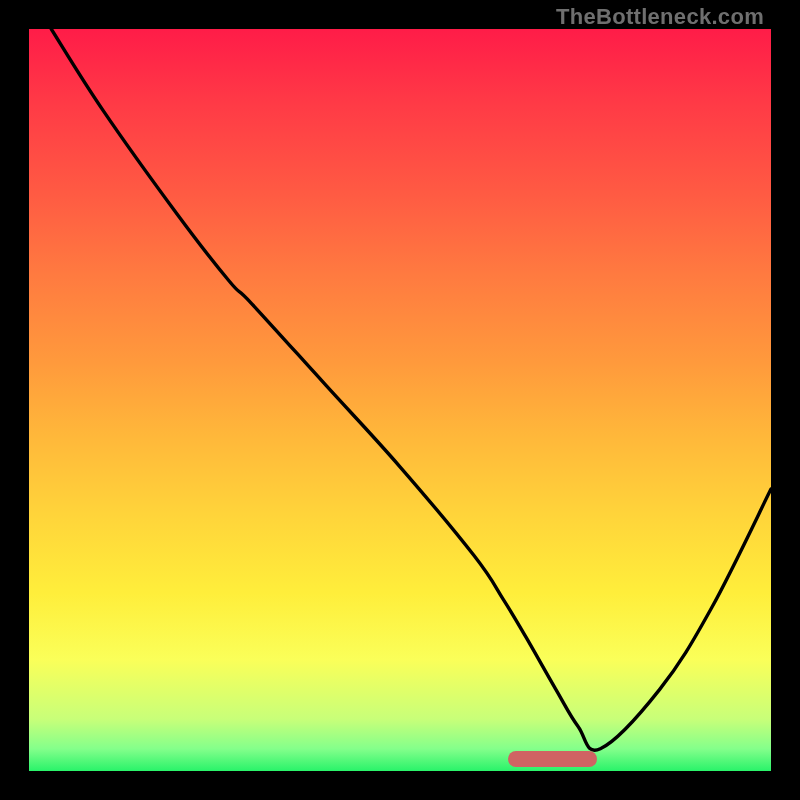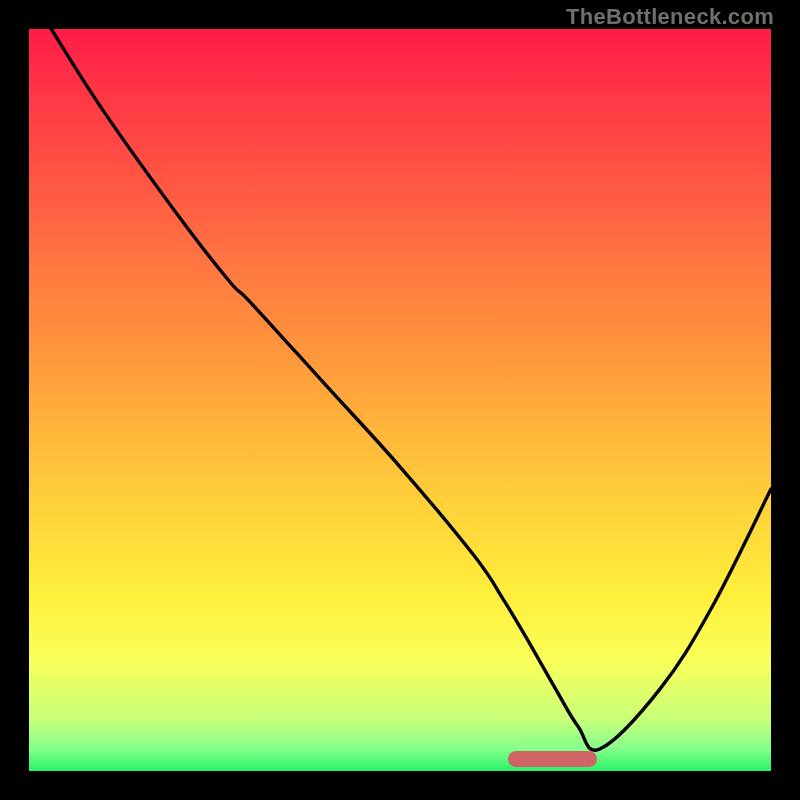--- a/index.html
+++ b/index.html
@@ -13,21 +13,21 @@
   }
   .frame {
     position: relative;
     width: 800px;
     height: 800px;
     background: #000;
   }
   .watermark {
     position: absolute;
     top: 4px;
-    right: 26px;
+    right: 36px;
     color: #6f6f6f;
     font-size: 22px;
     font-weight: 600;
     letter-spacing: 0.3px;
     z-index: 10;
   }
   .plot-area {
     position: absolute;
     left: 29px;
     top: 29px;

